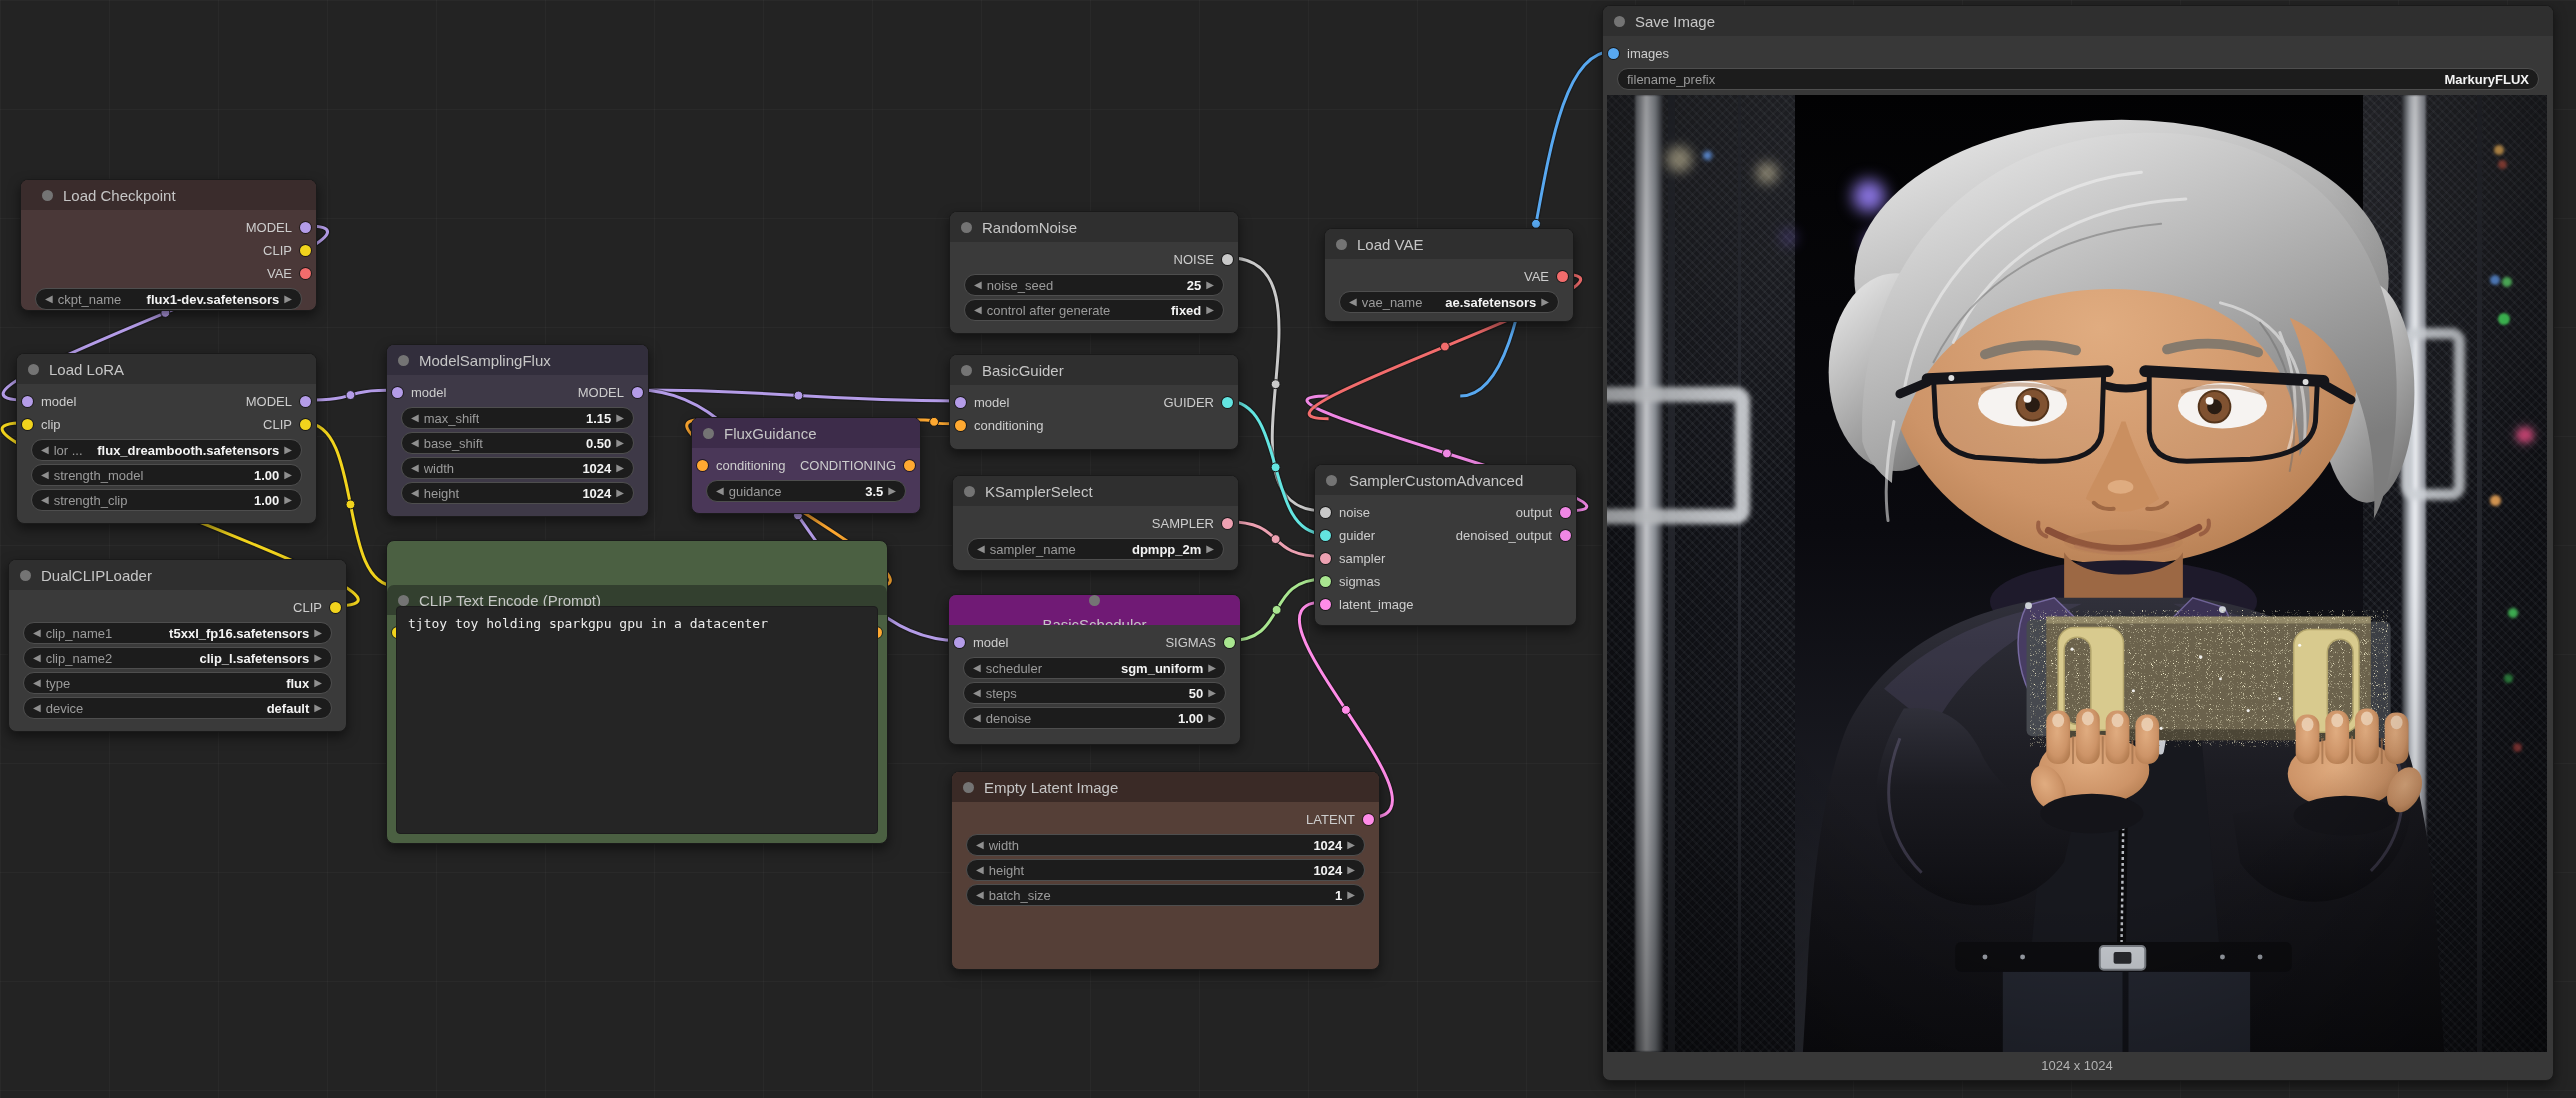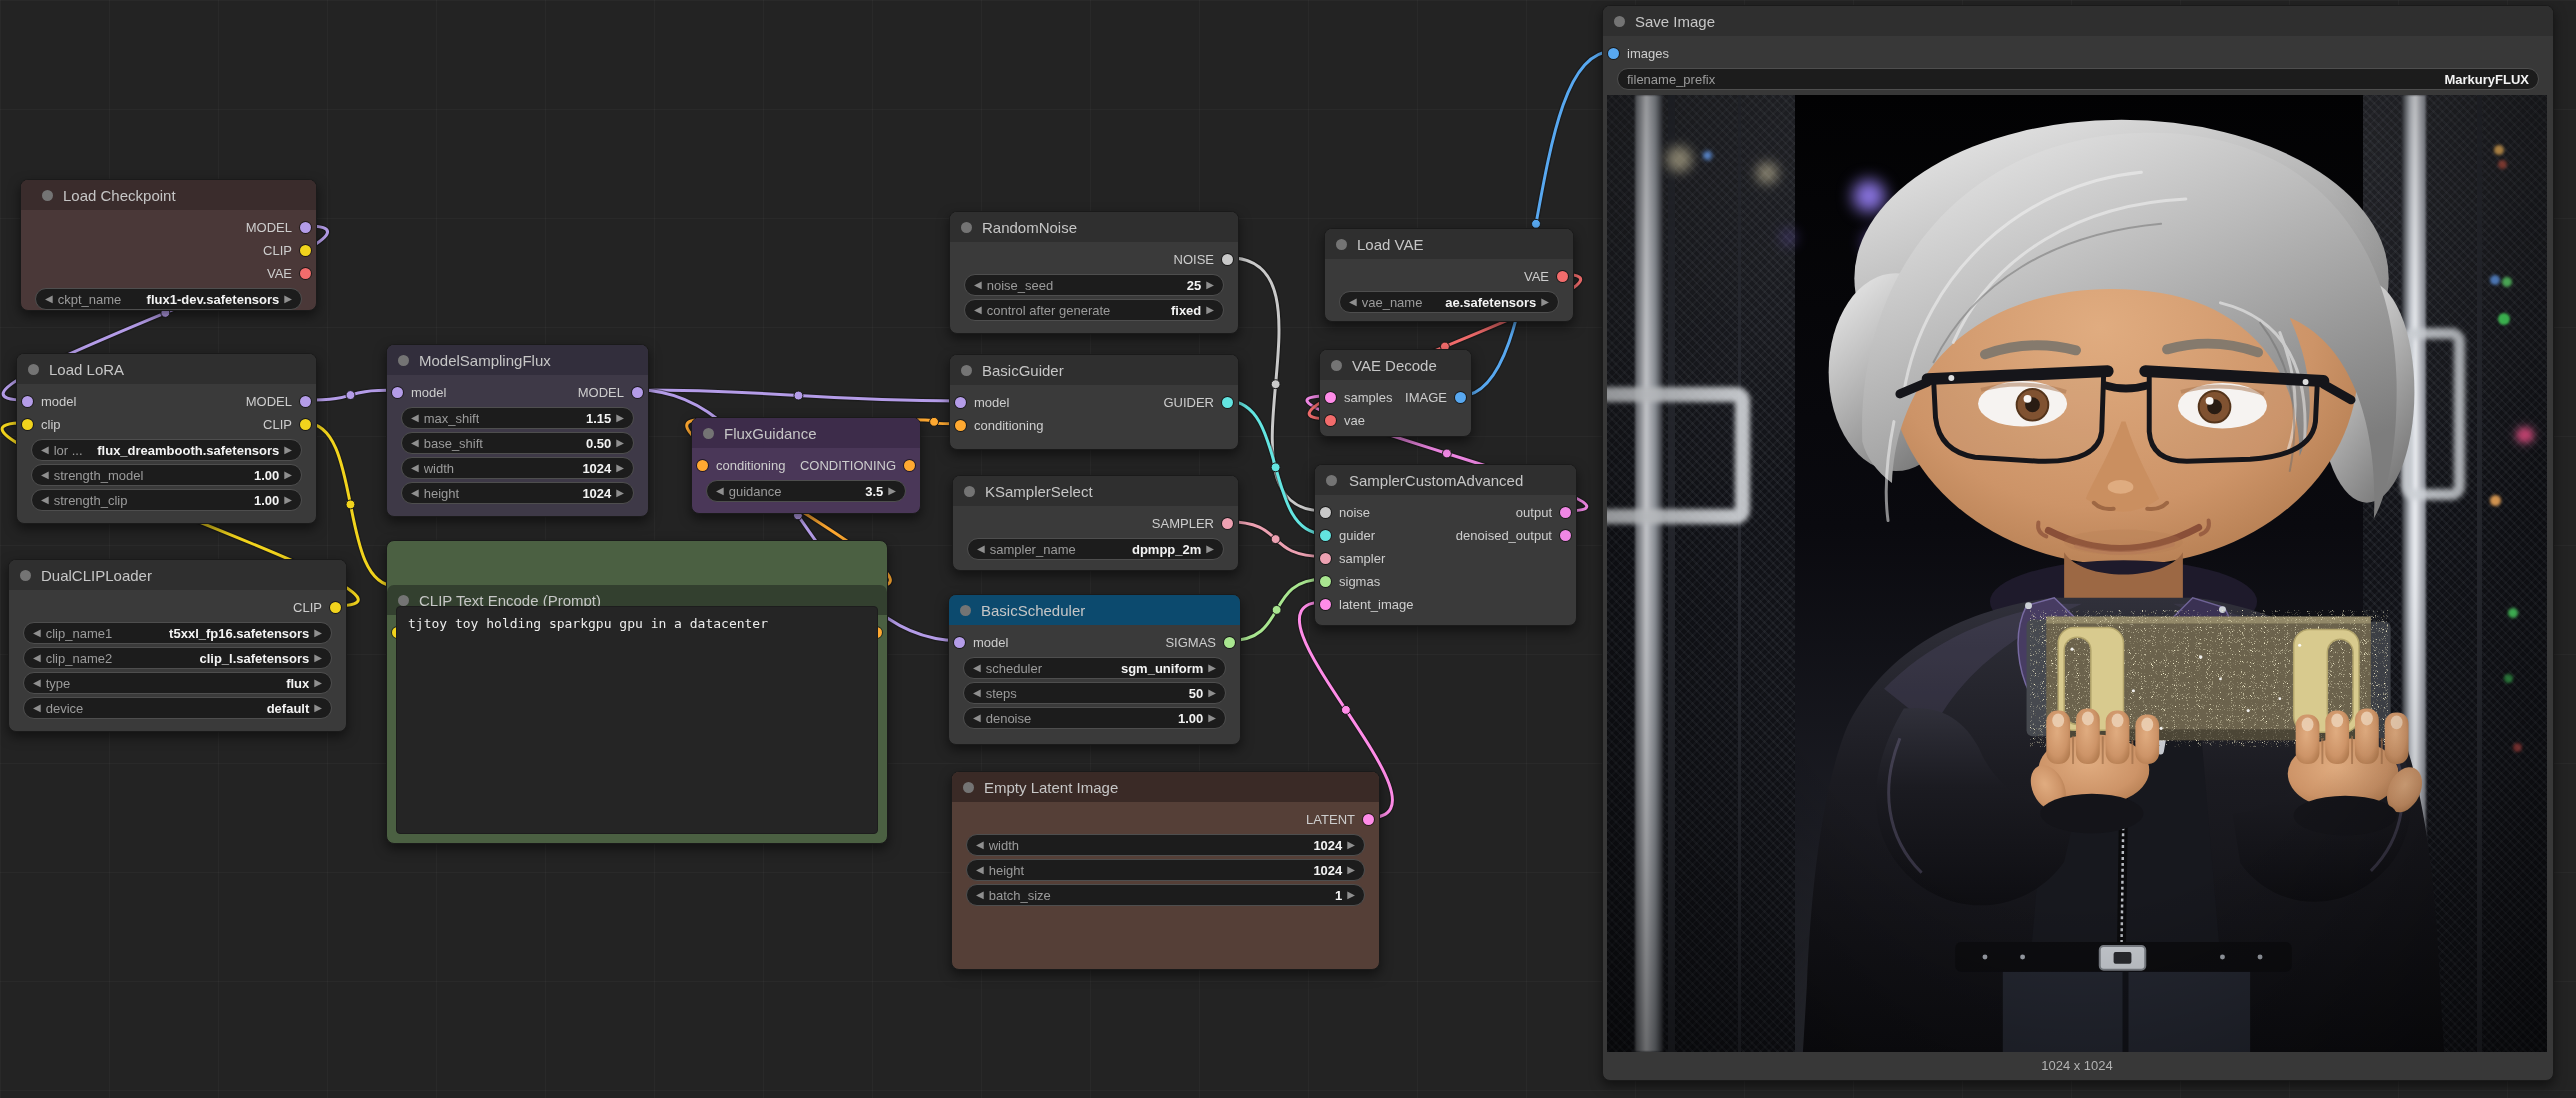--- a/index.html
+++ b/index.html
@@ -390,21 +390,21 @@
       </div>
       <div class="widget">
         <span class="arr">◀</span>
         <span class="lbl">sampler_name</span>
         <span class="sp"></span>
         <span class="val">dpmpp_2m</span>
         <span class="arr">▶</span>
       </div>
     </div>
     <div class="node" style="left: 948px; top: 594px; width: 291px; height: 149px; background: rgb(58, 58, 58);">
-      <div class="hdr" style="background: #0c4a6e;">
+      <div class="hdr" style="background: #701a75; flex-direction: column;">
         <span class="cdot"></span>
         <span class="ttl">BasicScheduler</span>
       </div>
       <div class="rows">
         <div class="row">
           <span class="in">
             <span class="port" style="background: rgb(180, 156, 232);"></span>
             <span class="slbl">model</span>
           </span>
           <span class="out">
@@ -482,44 +482,20 @@
             <span class="port" style="background: rgb(242, 108, 108);"></span>
           </span>
         </div>
       </div>
       <div class="widget">
         <span class="arr">◀</span>
         <span class="lbl">vae_name</span>
         <span class="sp"></span>
         <span class="val">ae.safetensors</span>
         <span class="arr">▶</span>
-      </div>
-    </div>
-    <div class="node" style="left: 1319px; top: 349px; width: 151px; height: 86px; background: rgb(58, 58, 58);">
-      <div class="hdr" style="background: rgb(47, 47, 47);">
-        <span class="cdot"></span>
-        <span class="ttl">VAE Decode</span>
-      </div>
-      <div class="rows">
-        <div class="row">
-          <span class="in">
-            <span class="port" style="background: rgb(255, 140, 232);"></span>
-            <span class="slbl">samples</span>
-          </span>
-          <span class="out">
-            <span class="slbl">IMAGE</span>
-            <span class="port" style="background: rgb(88, 168, 240);"></span>
-          </span>
-        </div>
-        <div class="row">
-          <span class="in">
-            <span class="port" style="background: rgb(242, 108, 108);"></span>
-            <span class="slbl">vae</span>
-          </span>
-        </div>
       </div>
     </div>
     <div class="node" style="left: 1314px; top: 464px; width: 261px; height: 160px; background: rgb(58, 58, 58);">
       <div class="hdr" style="background: rgb(47, 47, 47); gap: 12px;">
         <span class="cdot"></span>
         <span class="ttl">SamplerCustomAdvanced</span>
       </div>
       <div class="rows">
         <div class="row">
           <span class="in">

